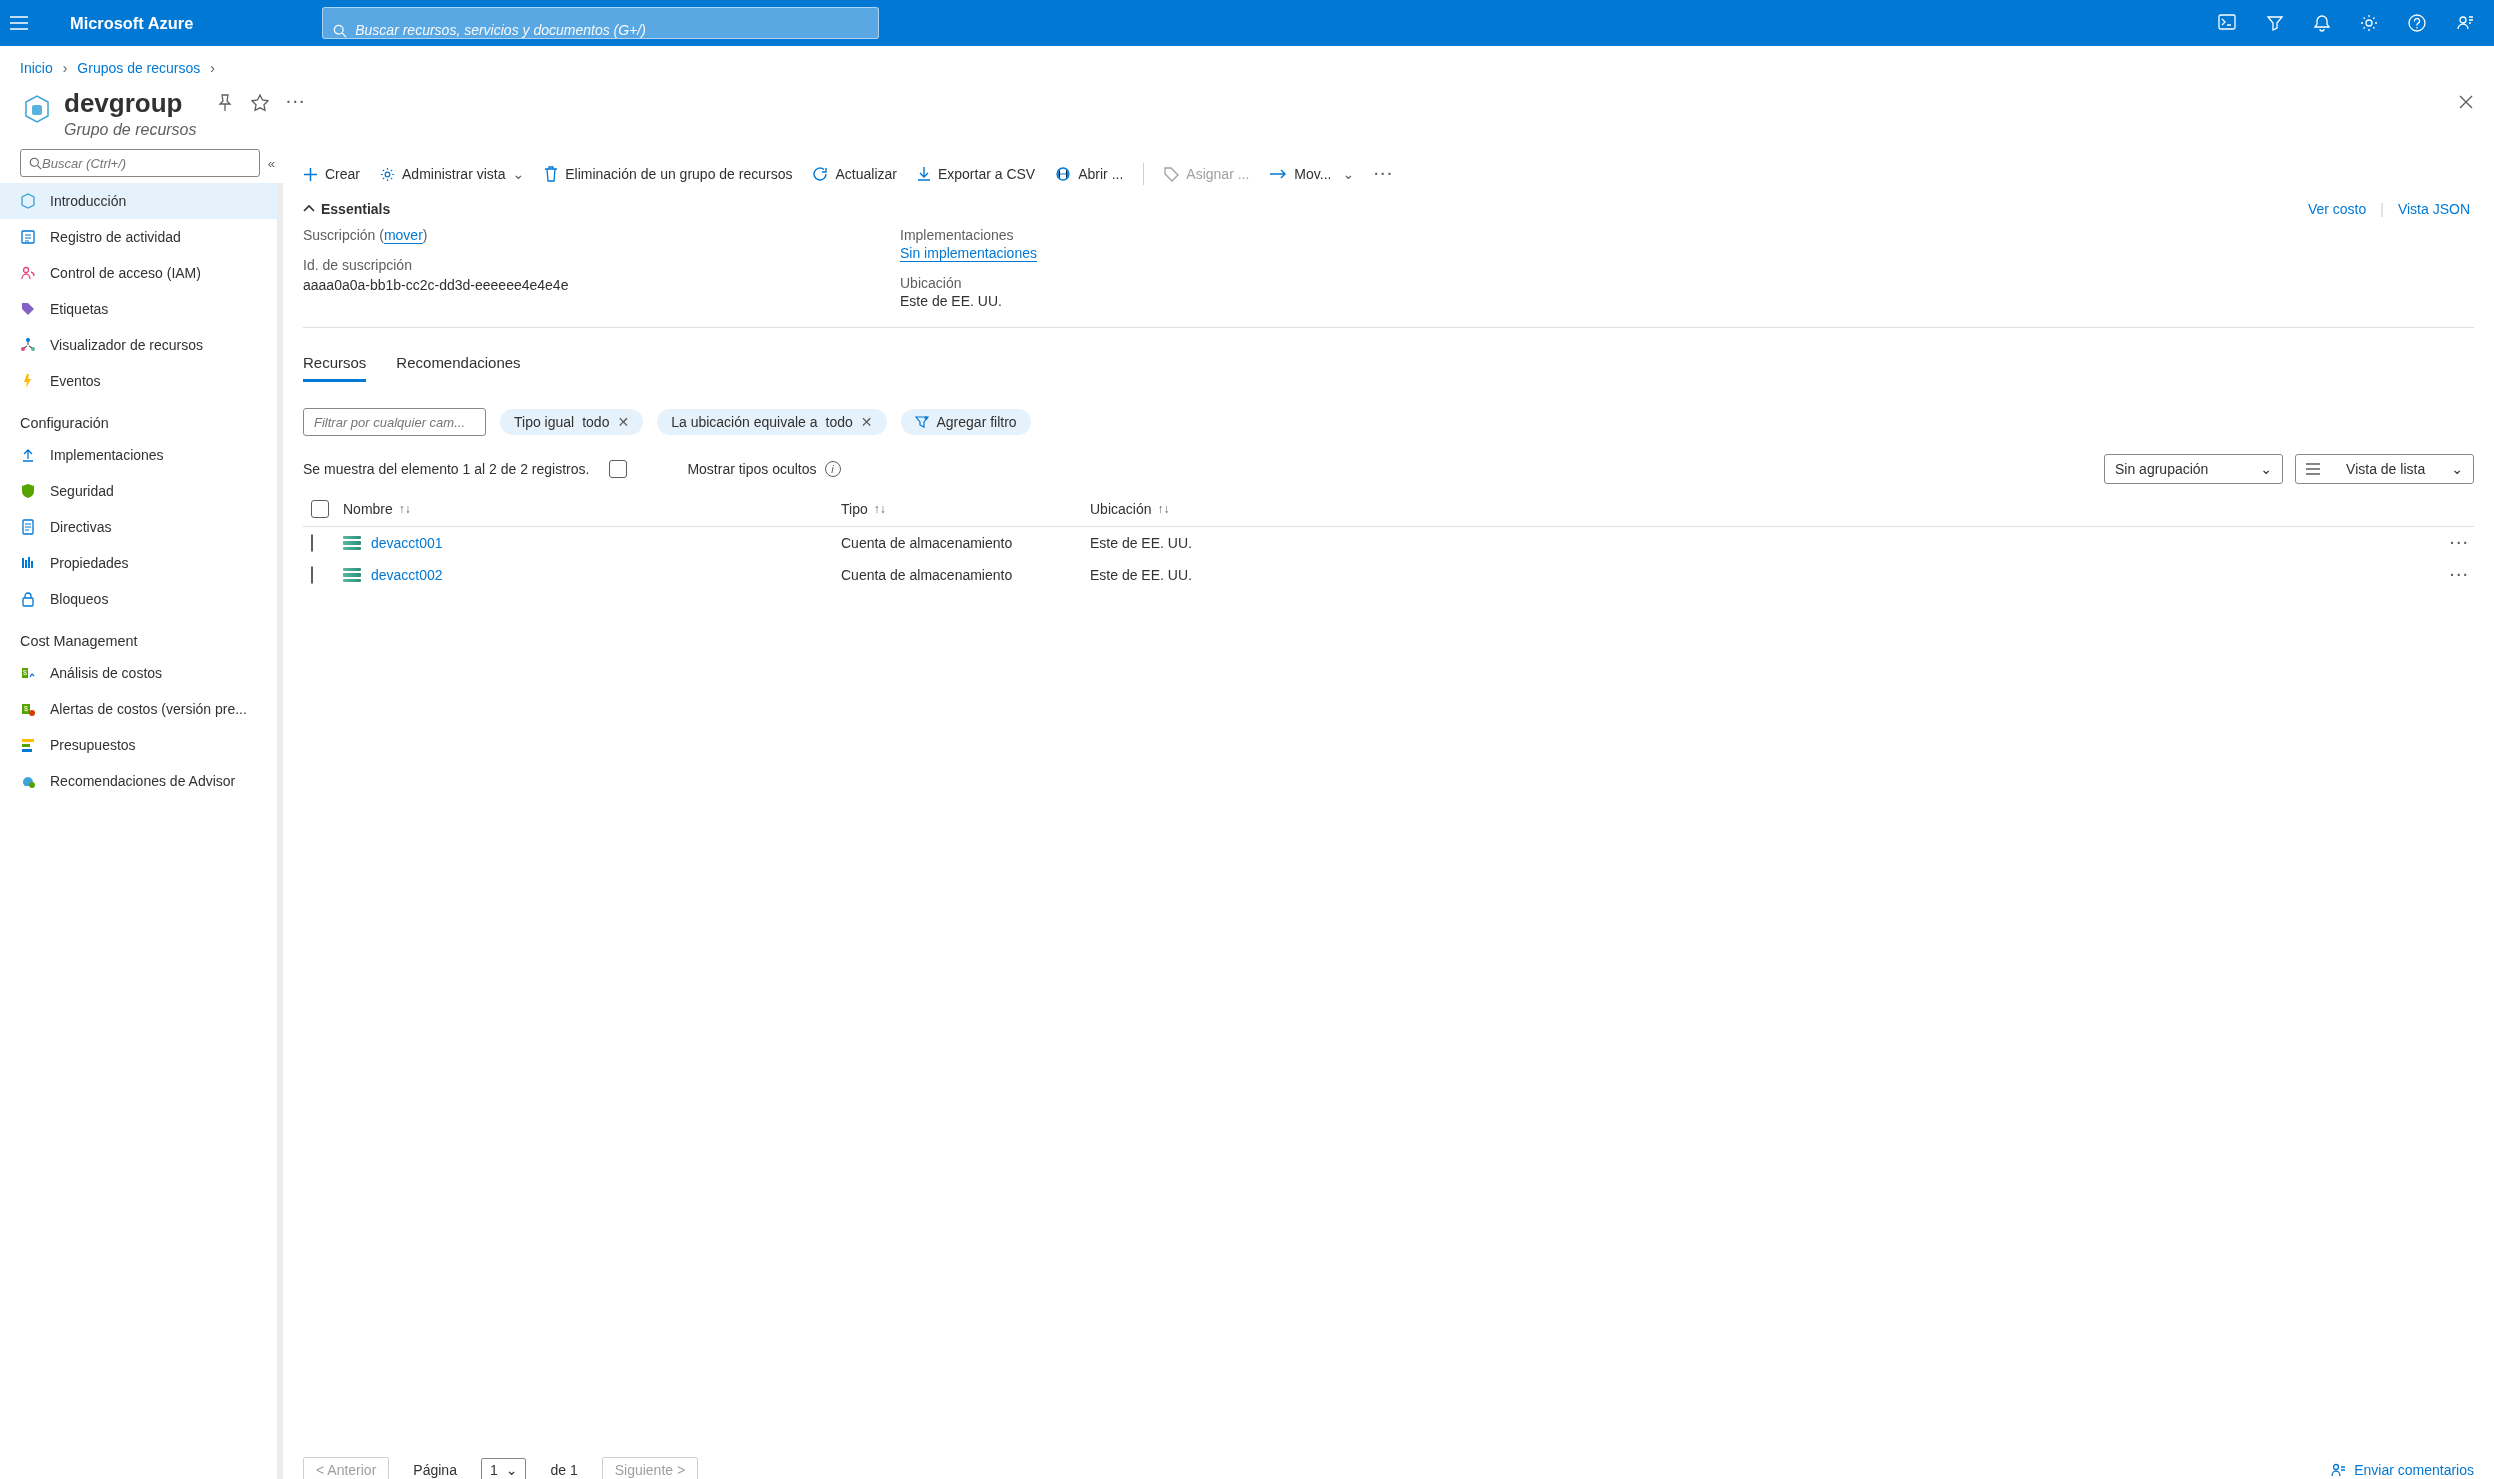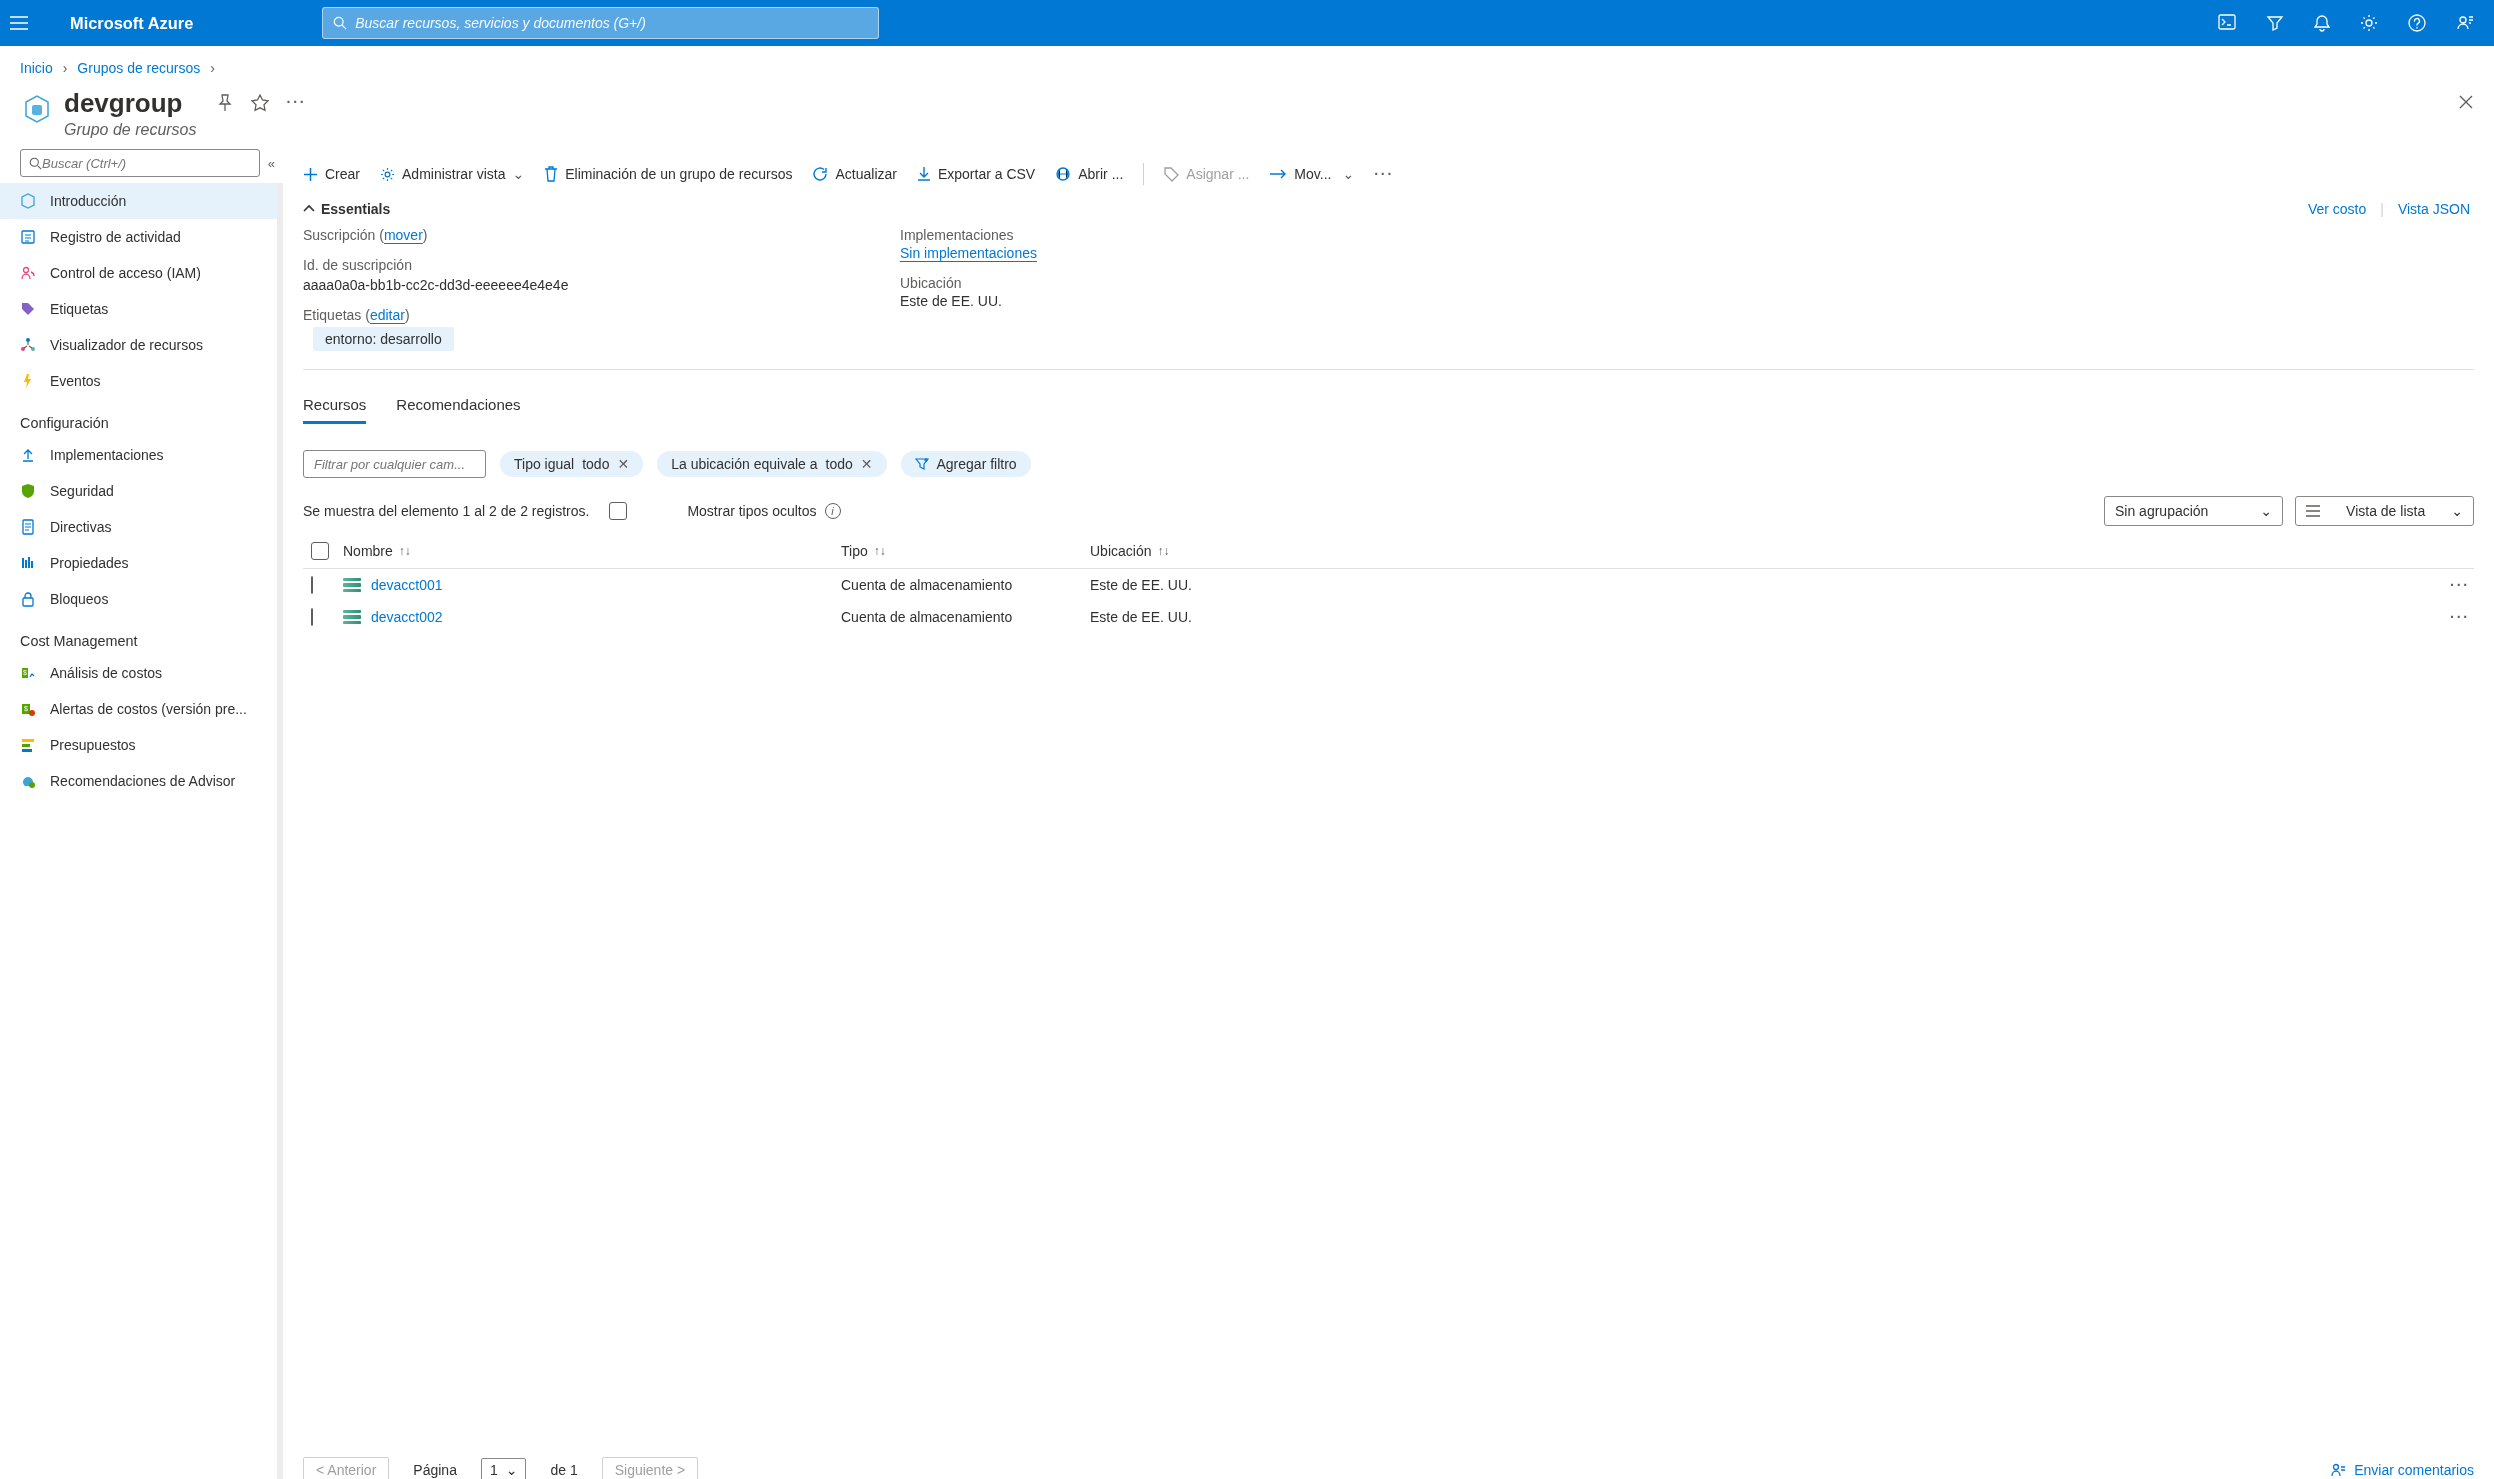--- a/index.html
+++ b/index.html
@@ -1,21 +1,21 @@
 <!DOCTYPE html>
 <html><head>
 <meta charset="utf-8">
 <style>
 * { margin: 0; padding: 0; box-sizing: border-box; font-family: 'Segoe UI', Arial, sans-serif; }
 body { background: #fff; font-size: 14px; color: #323130; overflow: hidden; }
 .topbar { background: #0078d4; height: 46px; display: flex; align-items: center; color: #fff; padding: 0 10px; }
 .hamburger { width: 40px; text-align: center; cursor: pointer; }
 .brand { font-size: 16.4px; font-weight: 600; margin-left: 20px; margin-right: 129px; }
 .search-wrap { flex: 0 0 557px; }
-.search-box { background: rgba(255,255,255,0.35); border: 1px solid rgba(255,255,255,0.5); border-radius: 3px; height: 32px; display: flex; align-items: center; padding: 0 10px; color: #fff; }
+.search-box { background: rgba(255,255,255,0.35); border: 1px solid rgba(255,255,255,0.5); border-radius: 3px; height: 32px; display: flex; align-items: flex-end; padding: 0 10px; color: #fff; }
 .search-box input { background: transparent; border: none; outline: none; color: #fff; font-size: 14px; width: 100%; margin-left: 8px; }
 .search-box input::placeholder { color: rgba(255,255,255,0.95); font-style: italic; }
 .top-icons { margin-left: auto; display: flex; gap: 30px; padding-right: 10px; }
 .top-icons span { cursor: pointer; }
 .breadcrumb { padding: 14px 20px 6px; font-size: 14px; color: #0078d4; display: flex; align-items: center; gap: 10px; }
 .breadcrumb a { color: #0078d4; text-decoration: none; }
 .breadcrumb .sep { color: #605e5c; }
 .page-header { display: flex; align-items: flex-start; padding: 6px 20px 10px; }
 .rg-icon { width: 34px; height: 34px; margin-right: 10px; margin-top: 4px; display:flex; align-items:center; justify-content:center;}
 .page-title { font-size: 26px; font-weight: 600; }
@@ -439,24 +439,20 @@
 
     <div class="essentials-body">
       <div class="ess-col">
         <div>
           <span class="ess-label">Suscripción (</span><span class="ess-link">mover</span><span class="ess-label">)</span>
         </div>
         <div>
           <div class="ess-label">Id. de suscripción</div>
           <div class="ess-val" style="margin-top:4px;">aaaa0a0a-bb1b-cc2c-dd3d-eeeeee4e4e4e</div>
         </div>
-        <div>
-          <span class="ess-label">Etiquetas (</span><span class="ess-link">editar</span><span class="ess-label">)</span>
-          <div><span class="tag-pill">entorno: desarrollo</span></div>
-        </div>
       </div>
       <div class="ess-col">
         <div>
           <div class="ess-label">Implementaciones</div>
           <div class="ess-link" style="margin-top:2px;">Sin implementaciones</div>
         </div>
         <div>
           <div class="ess-label">Ubicación</div>
           <div class="ess-val" style="margin-top:2px;">Este de EE. UU.</div>
         </div>

